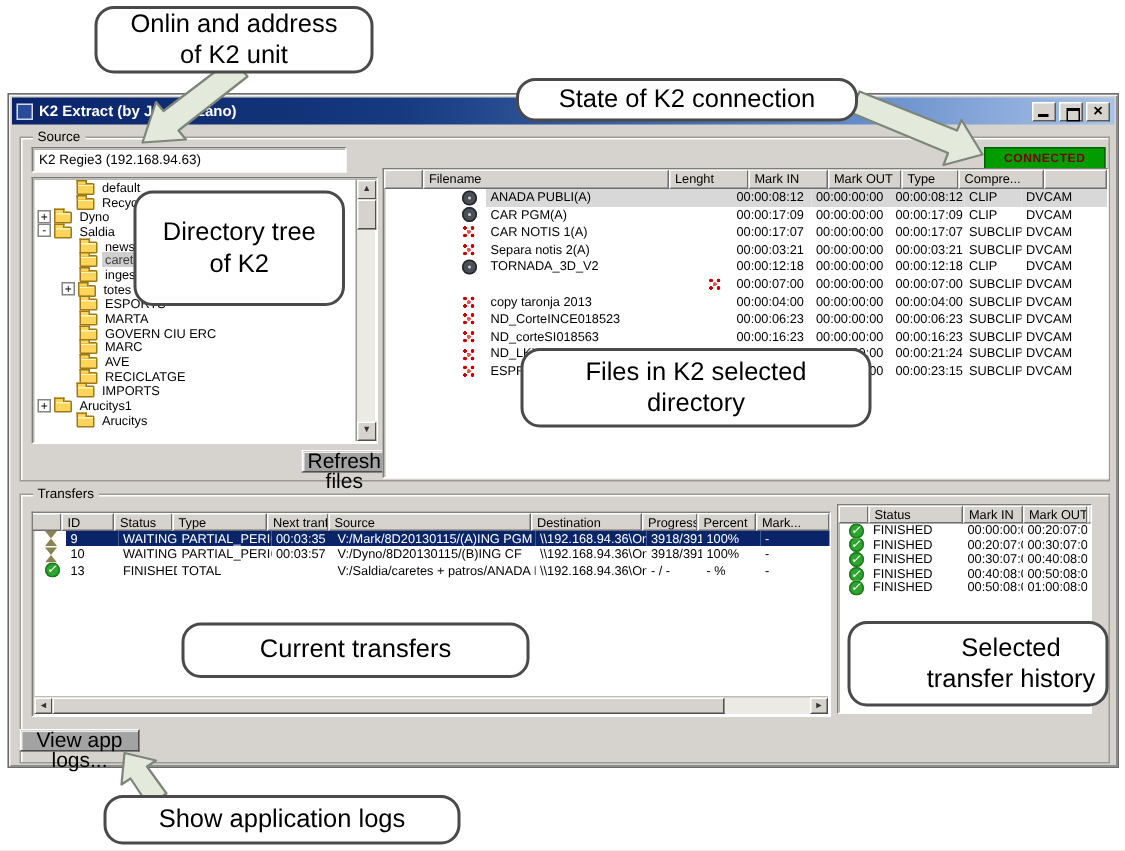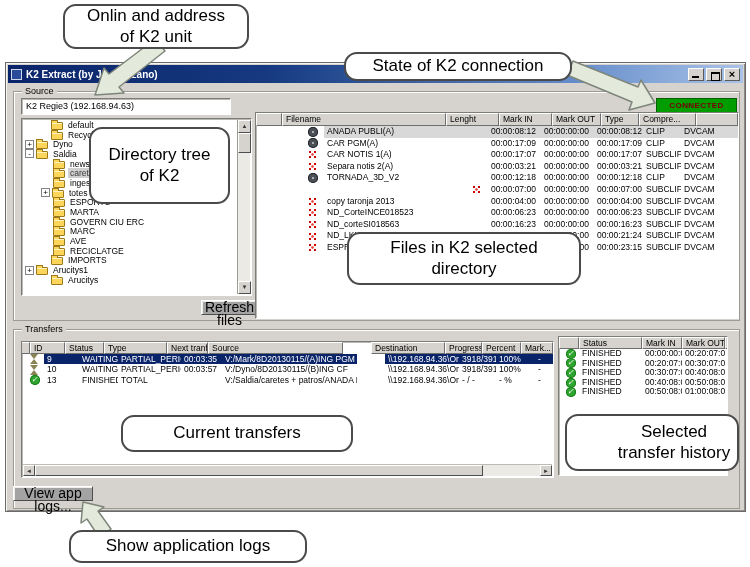--- a/index.html
+++ b/index.html
@@ -97,21 +97,21 @@
       radial-gradient(circle at 4.5px 4.5px,#e55 1.2px,transparent 1.5px); }
 
   
   .ttable { position:absolute; left:15px; top:278px; width:533px; height:137px; overflow:hidden; }
   .thead, .txrow { display:flex; }
   .thead { height:12px;justify-content:flex-end; }
   .txrow { height:10.4px; font-size:8.5px; line-height:10.4px; }
   .tc { padding-left:3px; overflow:hidden; white-space:nowrap; flex:none; }
   .tc-icon { width:22px; display:flex; align-items:center; justify-content:center; }
   .tc-id { width:35px; } .tc-status { width:39px; } .tc-type { width:63px; } .tc-next { width:41px; }
-  .tc-src { width:135px; } .tc-dest { width:74px;margin-left:28px; } .tc-prog { width:37px; } .tc-pct { width:39px; } .tc-mark { width:32px; }
+  .tc-src { width:135px; } .tc-dest { width:74px; } .tc-prog { width:37px; } .tc-pct { width:39px; } .tc-mark { width:49px; }
   .txrow.xsel .tc:not(.tc-icon) { background:#0a246a; color:#fff; }
 
   .hourglass { width:9px; height:10px; position:relative; flex:none; }
   .hourglass::before { content:""; position:absolute; top:0; left:0;
       border-left:4.5px solid transparent; border-right:4.5px solid transparent; border-top:5px solid #8a8455; }
   .hourglass::after { content:""; position:absolute; bottom:0; left:0;
       border-left:4.5px solid transparent; border-right:4.5px solid transparent; border-bottom:5px solid #8a8455; }
   .check-ic { width:10px; height:10px; border-radius:50%; background:#2ea52e; color:#fff;
               font-size:8px; line-height:10px; text-align:center; flex:none; box-shadow: inset 0 0 0 1px #1b7a1b; }
   .check-ic::after { content:"\2713"; }

